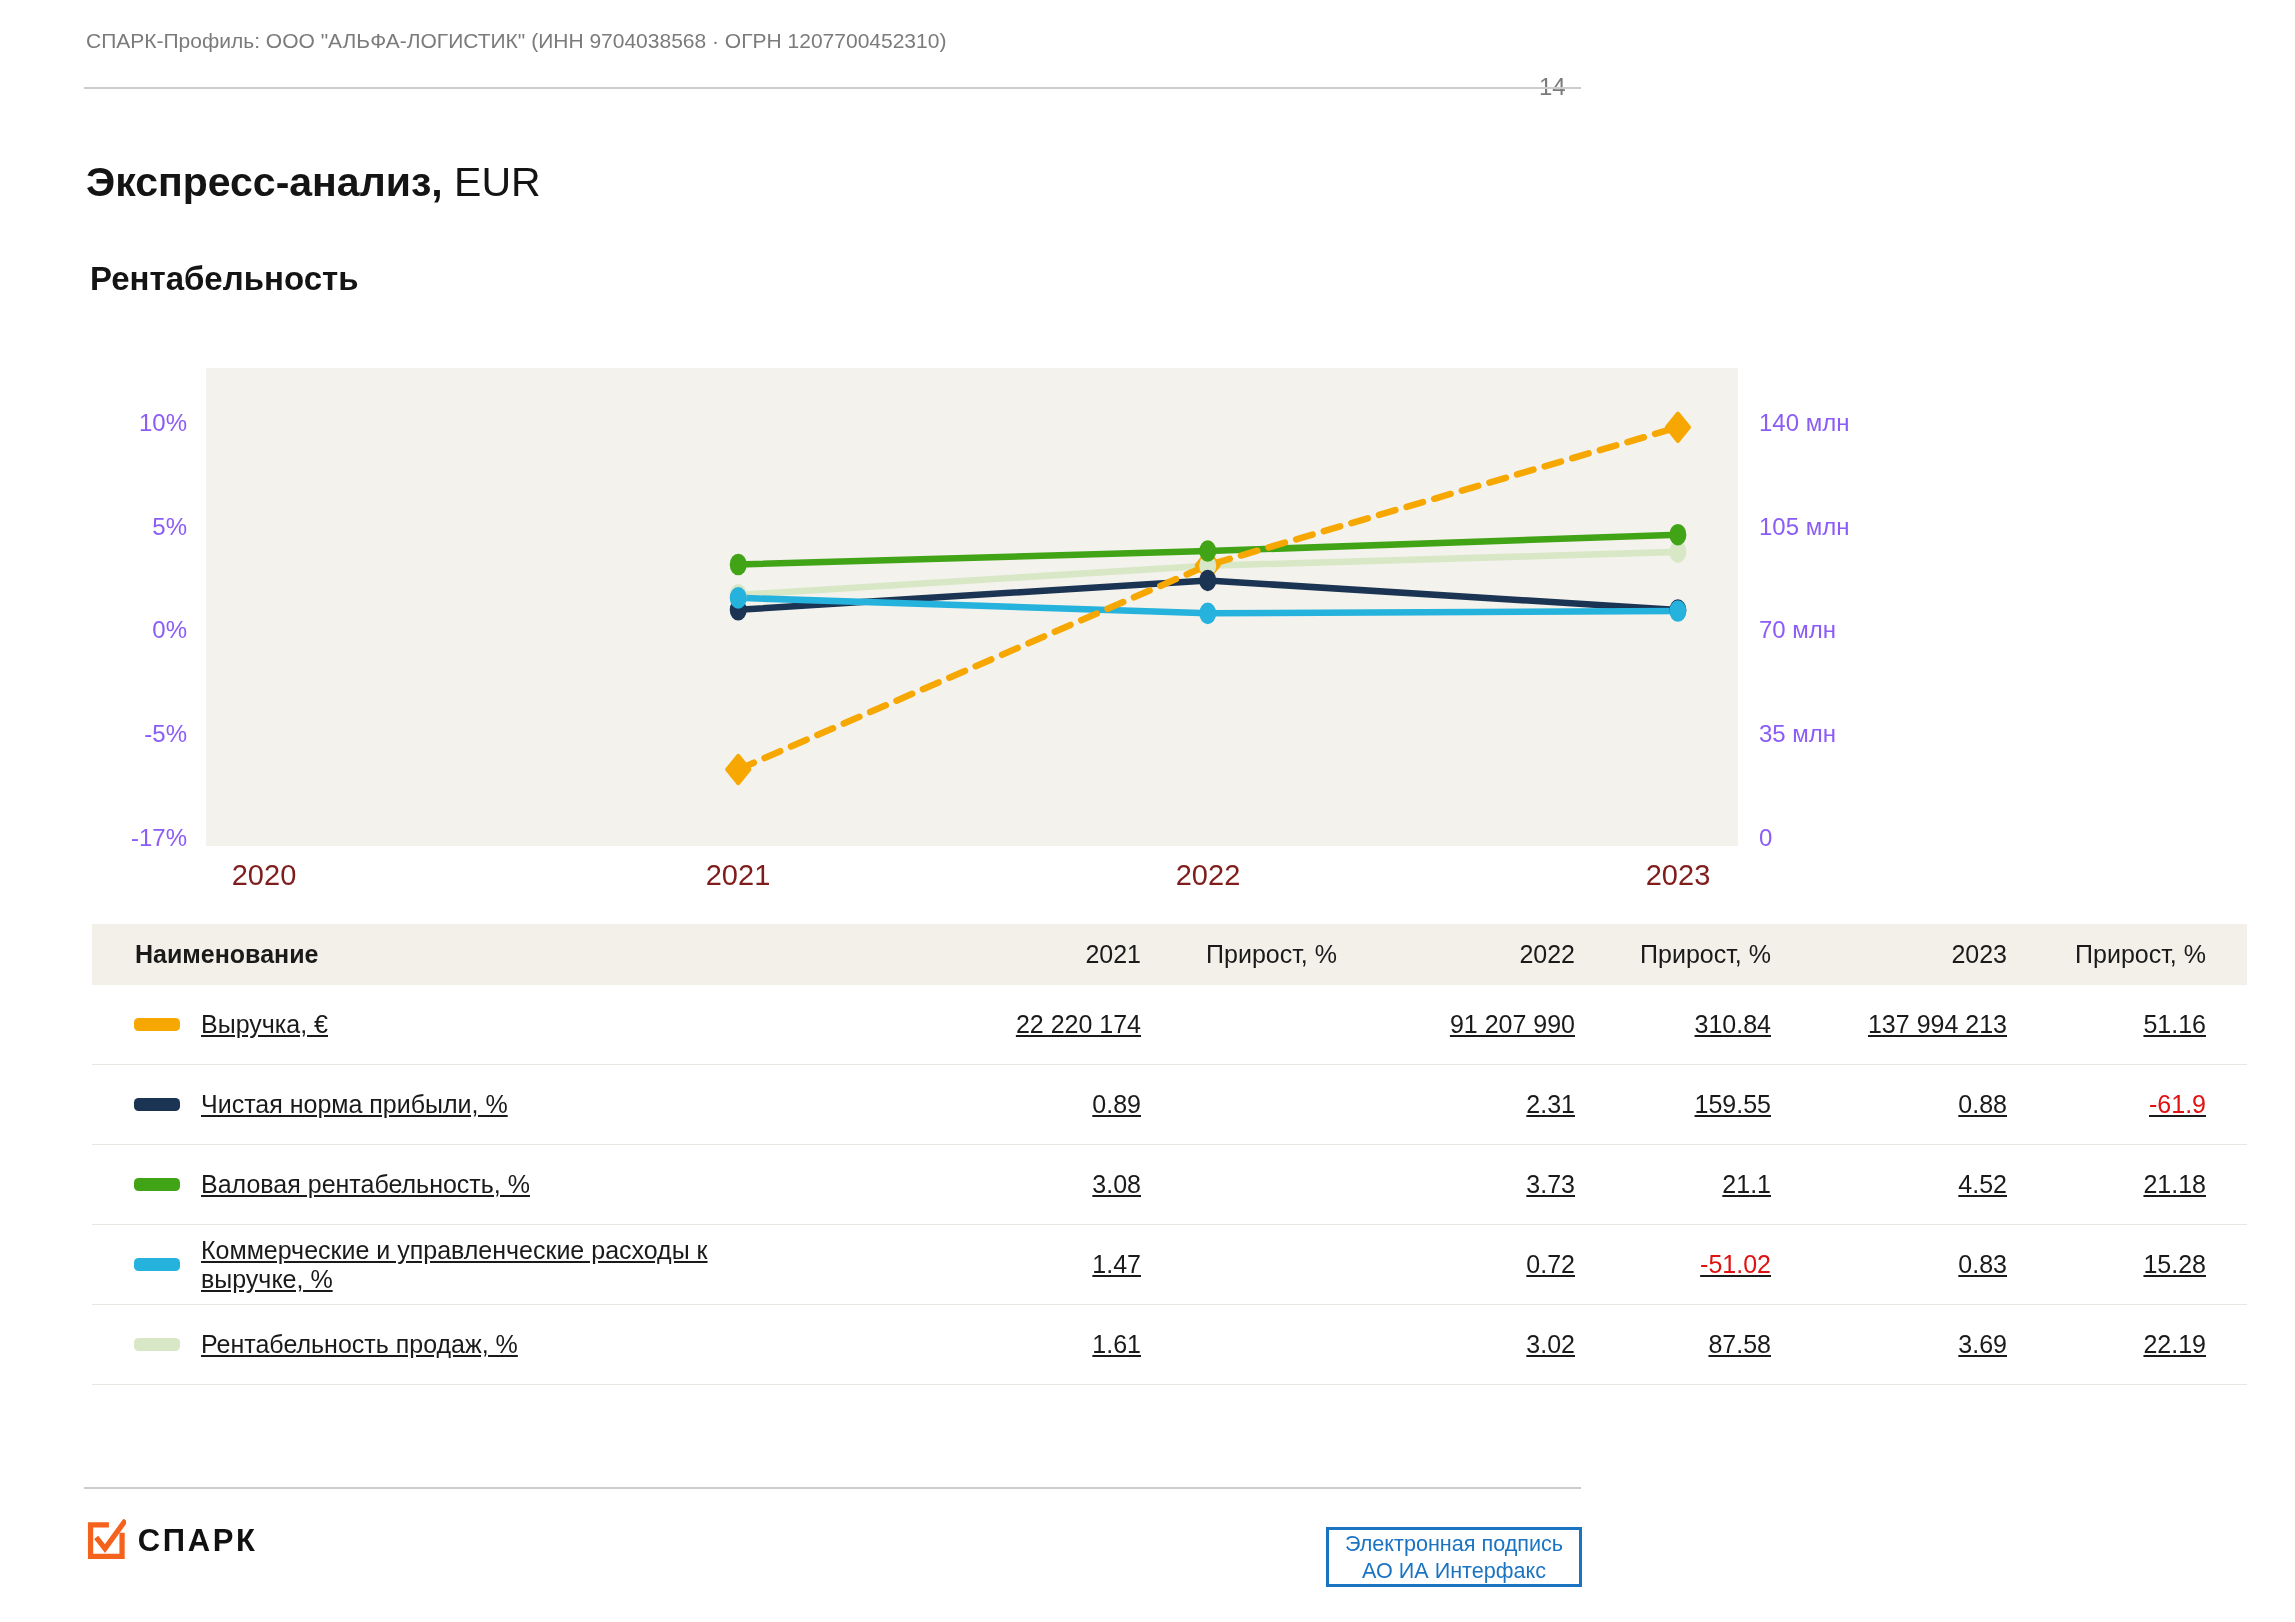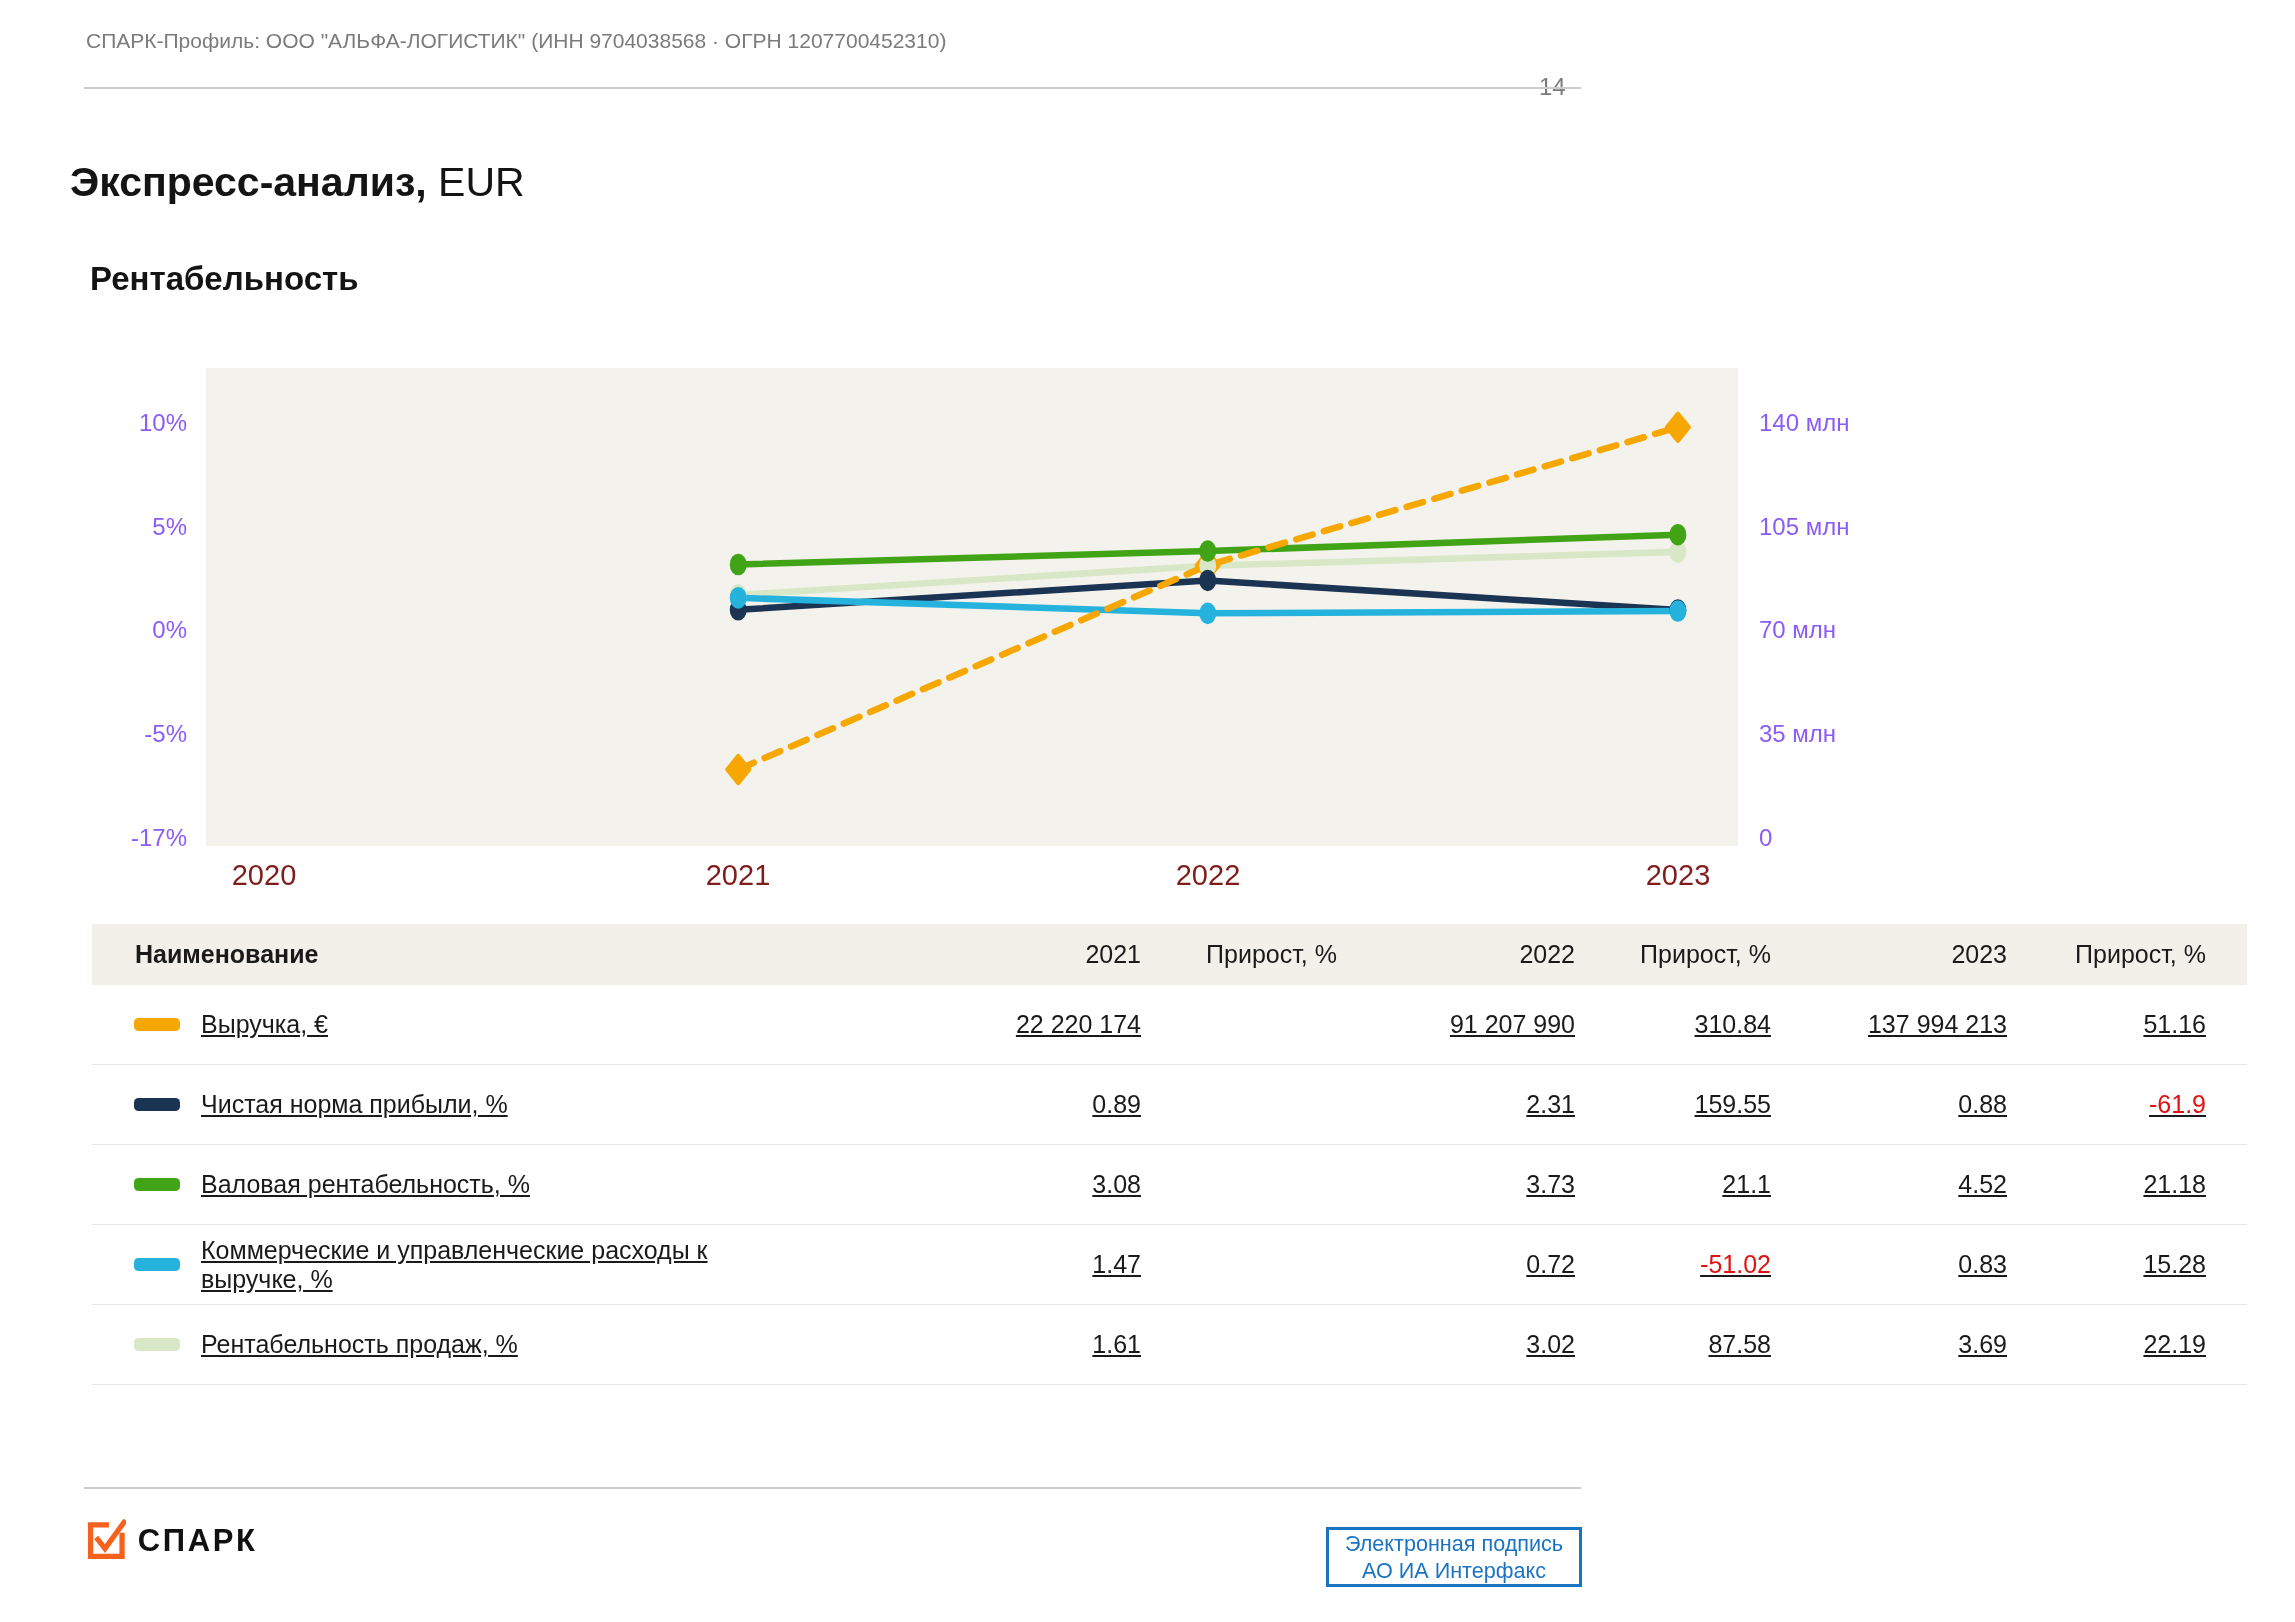--- a/index.html
+++ b/index.html
@@ -5,21 +5,21 @@
   html,body{margin:0;padding:0;background:#ffffff;}
   .page{position:relative;width:2295px;height:1623px;background:#ffffff;
         font-family:"Liberation Sans",sans-serif;color:#141414;overflow:hidden;}
 
   
   .hdr-text{position:absolute;left:86px;top:29px;font-size:21px;color:#7b7b7b;white-space:nowrap;}
   .hdr-page{position:absolute;left:1539px;top:29px;font-size:24px;color:#7b7b7b;margin-top:44px;}
   .hdr-rule{position:absolute;left:84px;top:87px;width:1497px;height:0;border-top:2px solid #cccccc;}
 
   
-  .title{position:absolute;left:70px;top:159px;font-size:41px;color:#141414;white-space:nowrap;}
+  .title{position:absolute;left:86px;top:159px;font-size:41px;color:#141414;white-space:nowrap;}
   .title .b{font-weight:700;}
   .section-title{position:absolute;left:90px;top:260px;font-size:33px;font-weight:700;color:#141414;}
 
   
   .plot{position:absolute;left:206px;top:368px;width:1532px;height:478px;background:#f4f2ec;}
   .plot svg{position:absolute;left:0;top:0;overflow:visible;}
   .ytick{position:absolute;font-size:24px;color:#8b5cf6;line-height:34px;white-space:nowrap;}
   .ytick.left{width:131px;left:56px;text-align:right;}
   .ytick.right{left:1759px;text-align:left;}
   .xtick{position:absolute;top:859px;font-size:29px;color:#7f1d1d;transform:translateX(-50%);white-space:nowrap;}

